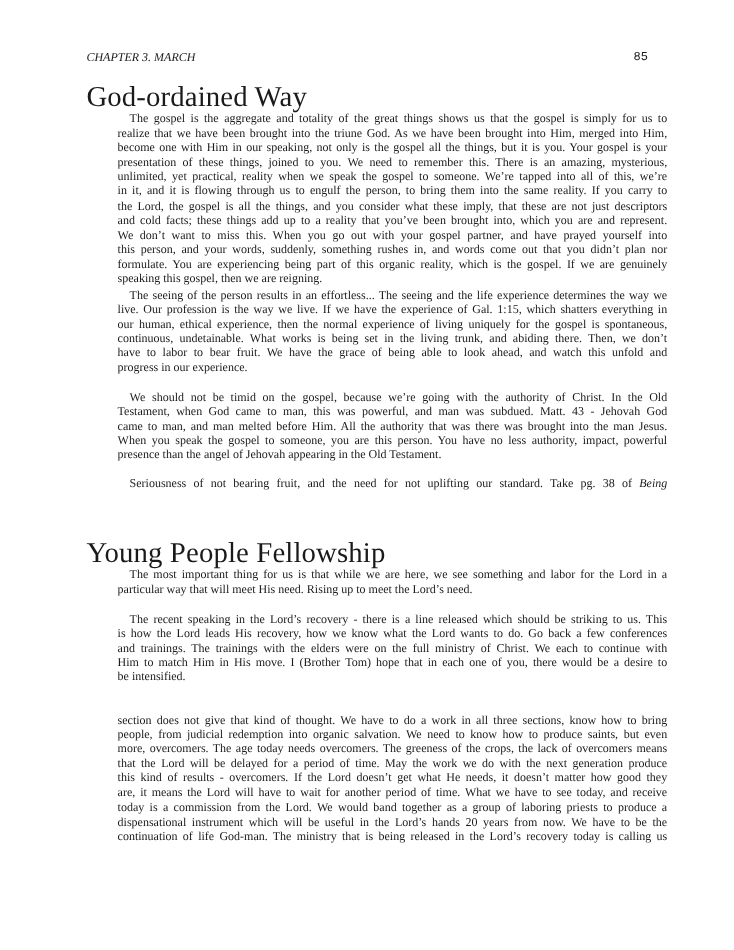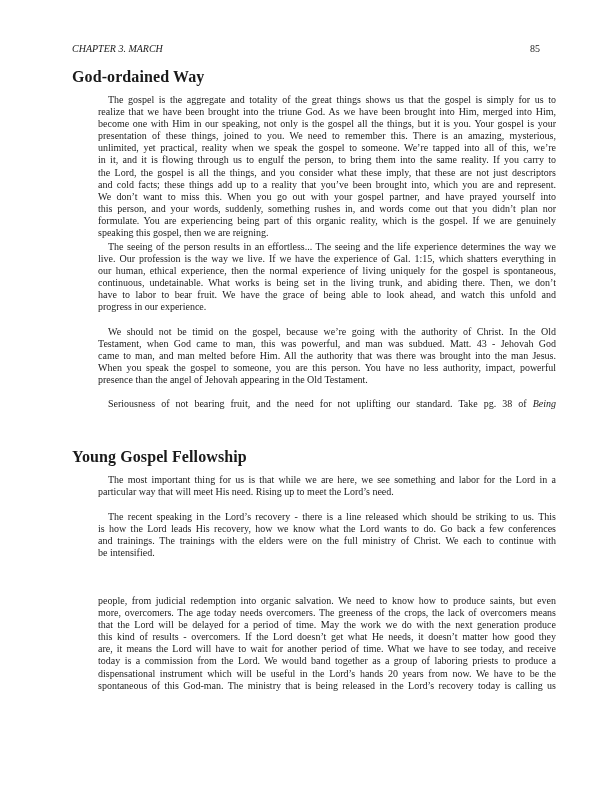--- a/index.html
+++ b/index.html
@@ -1,22 +1,22 @@
 <!DOCTYPE html>
 <html><head>
 <meta charset="utf-8">
 <style>
   html, body { margin:0; padding:0; background:#ffffff; }
   body { width:612px; height:792px; position:relative; overflow:hidden;
          font-family:"Liberation Serif","DejaVu Serif",serif; color:#1a1a1a; }
   .page { position:absolute; left:72px; top:0; width:468px; }
   .running-head { position:absolute; top:43px; left:0; width:468px; font-size:10px; }
   .running-head .chap { font-style:italic; }
-  .running-head .num { position:absolute; right:0; top:0; }
-  h2 { position:absolute; left:0; margin:0; font-size:16px; font-weight:bold; letter-spacing:0.1px; }
+  .running-head .num { position:absolute; right:0; top:0;font-family:Liberation Mono, monospace; }
+  h2 { position:absolute; left:0; margin:0; font-size:24px; font-weight:normal; letter-spacing:0.1px; }
   .para { position:absolute; left:16px; width:468px; font-size:10px; line-height:12.1px;
           text-align:justify; text-indent:10px; }
   .line { display:block; text-align:justify; text-align-last:justify; white-space:nowrap; }
   .line.last { text-align-last:left; }
   em { }
 </style>
 </head>
 <body>
 
 <div class="page">
@@ -57,38 +57,40 @@
     <span class="line">Testament, when God came to man, this was powerful, and man was subdued.  Matt.  43 - Jehovah God</span>
     <span class="line">came to man, and man melted before Him.  All the authority that was there was brought into the man Jesus.</span>
     <span class="line">When you speak the gospel to someone, you are this person.  You have no less authority, impact, powerful</span>
     <span class="line last">presence than the angel of Jehovah appearing in the Old Testament.</span>
   </div>
 
   <div class="para" style="top:398px">
     <span class="line" style="padding-left:10px"><span>Seriousness of not bearing fruit, and the need for not uplifting our standard.  Take pg.  38 of</span> <em>Being</em></span>
   </div>
 
-  <h2 style="top:448px">Young Gospel Fellowship</h2>
+  <h2 style="top:448px">Young People Fellowship</h2>
 
   <div class="para" style="top:474px">
     <span class="line" style="padding-left:10px">The most important thing for us is that while we are here, we see something and labor for the Lord in a</span>
     <span class="line last">particular way that will meet His need.  Rising up to meet the Lord’s need.</span>
   </div>
 
   <div class="para" style="top:511px">
     <span class="line" style="padding-left:10px">The recent speaking in the Lord’s recovery - there is a line released which should be striking to us.  This</span>
     <span class="line">is how the Lord leads His recovery, how we know what the Lord wants to do.  Go back a few conferences</span>
     <span class="line">and trainings.  The trainings with the elders were on the full ministry of Christ.  We each to continue with</span>
+    <span class="line">Him to match Him in His move.  I (Brother Tom) hope that in each one of you, there would be a desire to</span>
     <span class="line last">be intensified.</span>
   </div>
 
   <div class="para" style="top:595px">
+    <span class="line">section does not give that kind of thought.  We have to do a work in all three sections, know how to bring</span>
     <span class="line">people, from judicial redemption into organic salvation.  We need to know how to produce saints, but even</span>
     <span class="line">more, overcomers.  The age today needs overcomers.  The greeness of the crops, the lack of overcomers means</span>
     <span class="line">that the Lord will be delayed for a period of time.  May the work we do with the next generation produce</span>
     <span class="line">this kind of results - overcomers.  If the Lord doesn’t get what He needs, it doesn’t matter how good they</span>
     <span class="line">are, it means the Lord will have to wait for another period of time.  What we have to see today, and receive</span>
     <span class="line">today is a commission from the Lord.  We would band together as a group of laboring priests to produce a</span>
     <span class="line">dispensational instrument which will be useful in the Lord’s hands 20 years from now.  We have to be the</span>
-    <span class="line">spontaneous of this God-man.  The ministry that is being released in the Lord’s recovery today is calling us</span>
+    <span class="line">continuation of life God-man.  The ministry that is being released in the Lord’s recovery today is calling us</span>
   </div>
 
 </div>
 
 </body></html>

